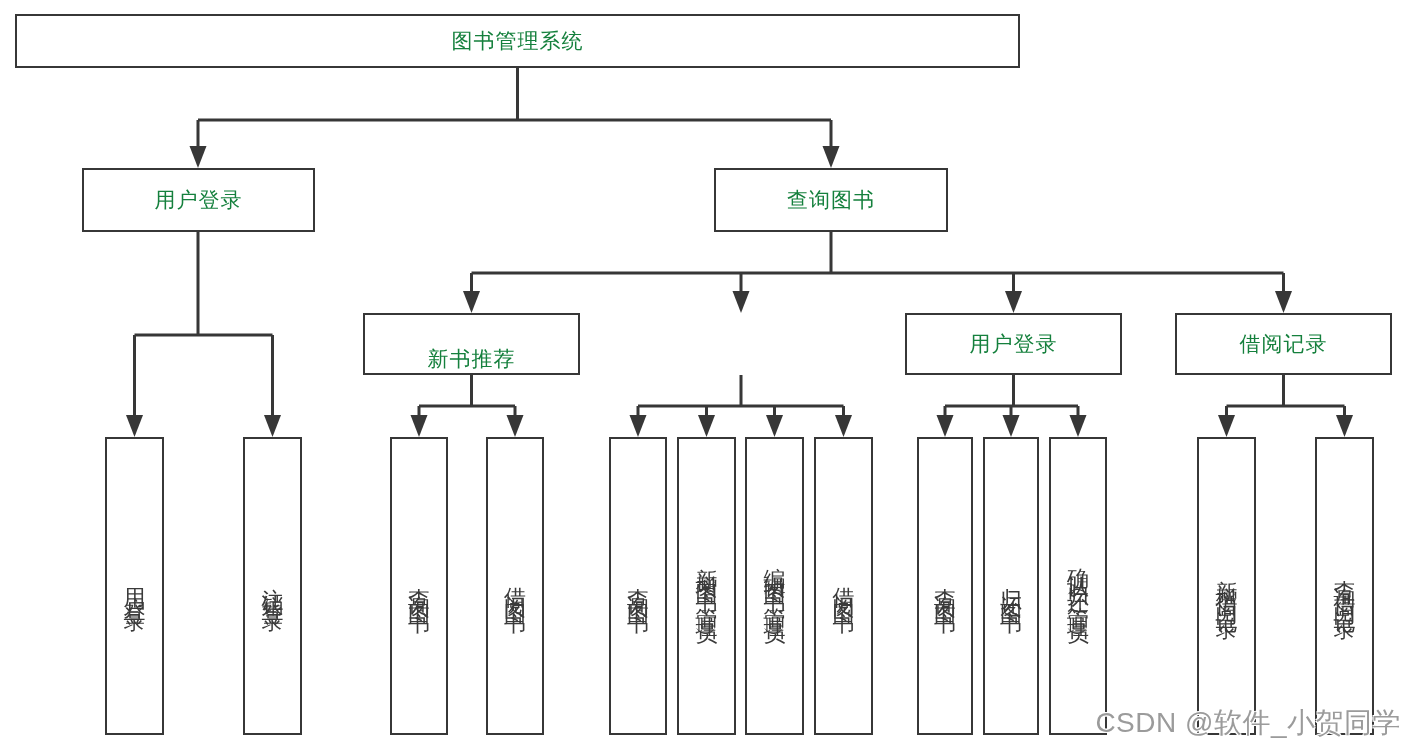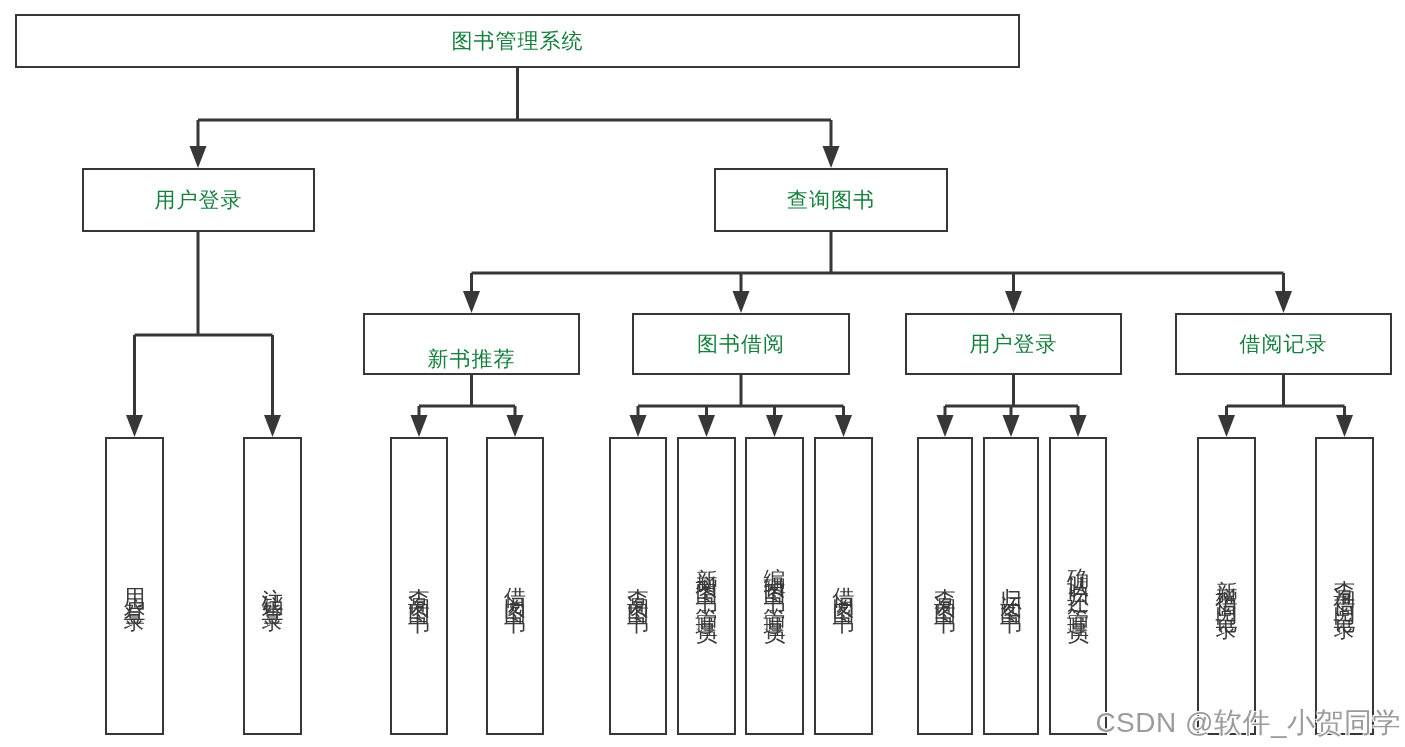--- a/index.html
+++ b/index.html
@@ -125,23 +125,20 @@
   <div class="node" style="left:82px; top:168px; width:233px; height:64px;">
     <span class="hlabel">用户登录</span>
   </div>
   <div class="node" style="left:714px; top:168px; width:234px; height:64px;">
     <span class="hlabel">查询图书</span>
   </div>
 
   <div class="node" style="left:363px; top:313px; width:217px; height:62px;align-items:flex-end;">
     <span class="hlabel">新书推荐</span>
   </div>
-  <div class="node" style="left:632px; top:313px; width:218px; height:62px;">
-    <span class="hlabel">图书借阅</span>
-  </div>
   <div class="node" style="left:905px; top:313px; width:217px; height:62px;">
     <span class="hlabel">用户登录</span>
   </div>
   <div class="node" style="left:1175px; top:313px; width:217px; height:62px;">
     <span class="hlabel">借阅记录</span>
   </div>
 
   <div class="leaf" style="left:105px; width:59px;">
     <span class="vlabel">用户登录</span>
   </div>

